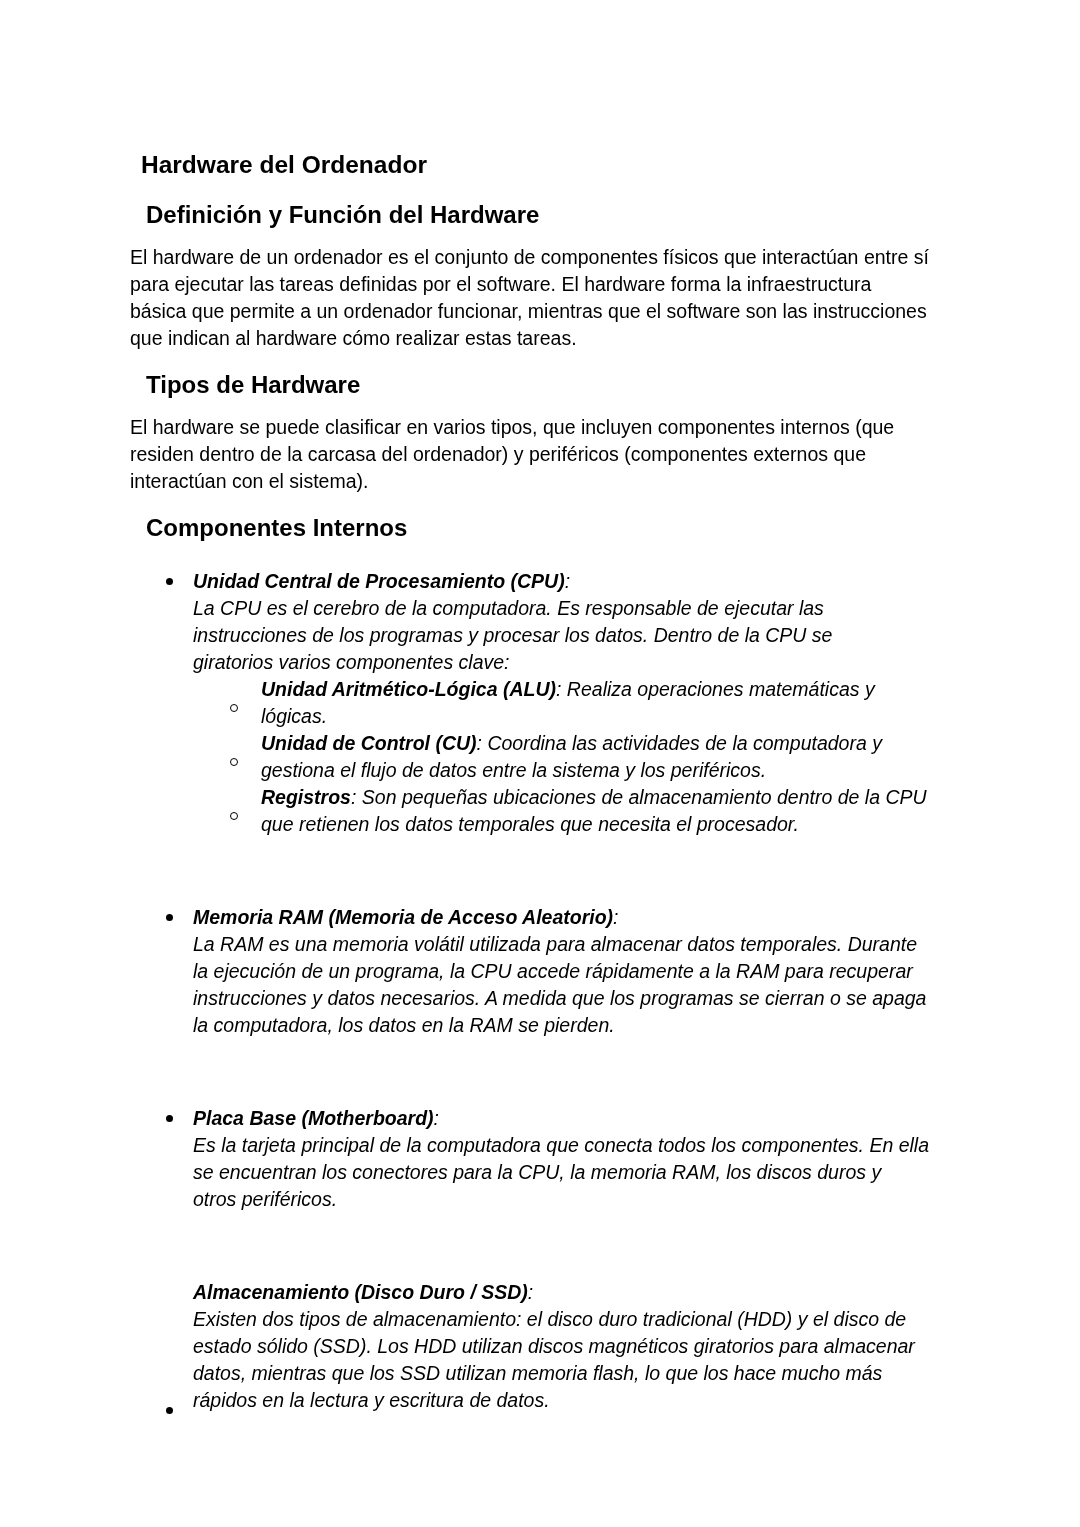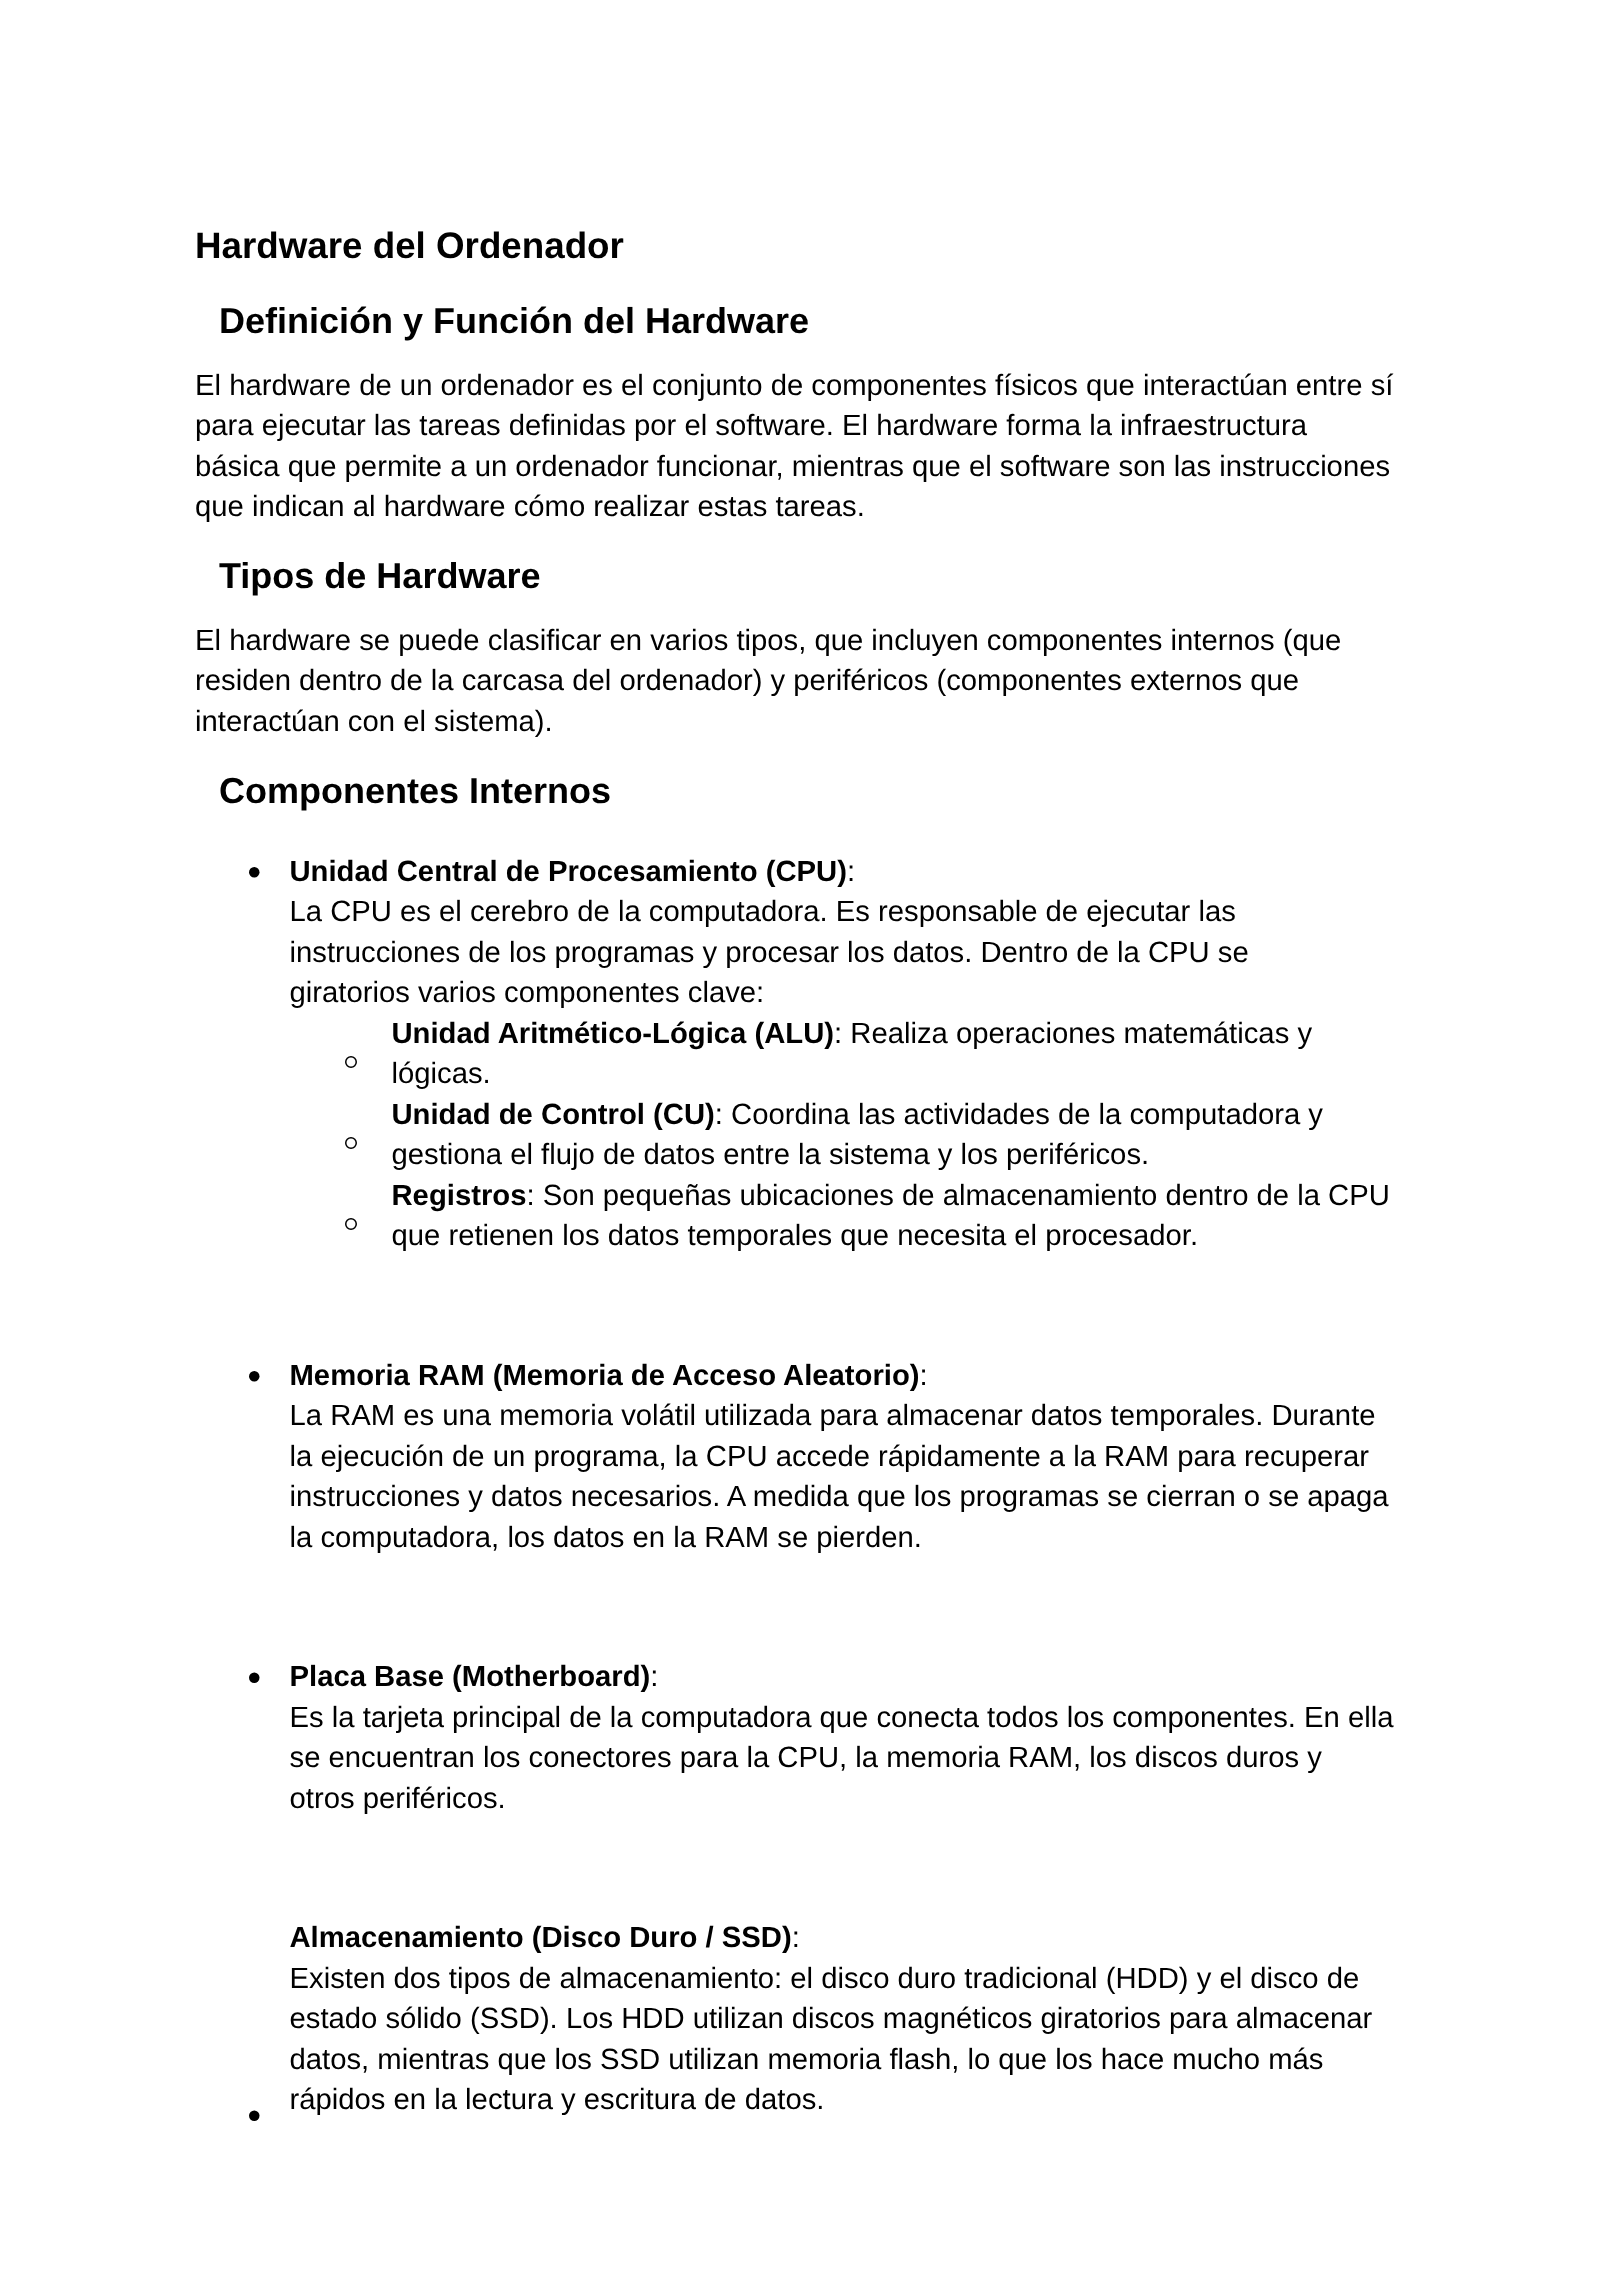--- a/index.html
+++ b/index.html
@@ -22,21 +22,21 @@
   .page {
     box-sizing: border-box;
     width: 100%;
     height: 100%;
     padding: 150px 60px 40px 130px;
   }
   .doc-title {
     font-size: 24.5px;
     line-height: 30px;
     font-weight: bold;
-    margin: 0 0 21px 0;
+    margin: 0 0 21px 11px;
   }
   .section-heading {
     font-size: 24px;
     line-height: 27px;
     font-weight: bold;
     margin: 16px;
   }
   .para {
     margin: 0 0 19px 0;
     white-space: pre-line;
@@ -45,20 +45,21 @@
   .heading-gap {
     margin-bottom: 27px;
   }
   .bullet-list {
     margin: 0;
   }
   .li1 {
     display: flex;
     align-items: flex-start;
     margin: 0 0 66px 0;
+    font-style: italic;
   }
   .li1:last-child {
     margin-bottom: 12px;
     align-items: flex-end;
   }
   .li1 > .marker-col {
     flex: 0 0 63px;
     box-sizing: border-box;
     padding-left: 36px;
   }

